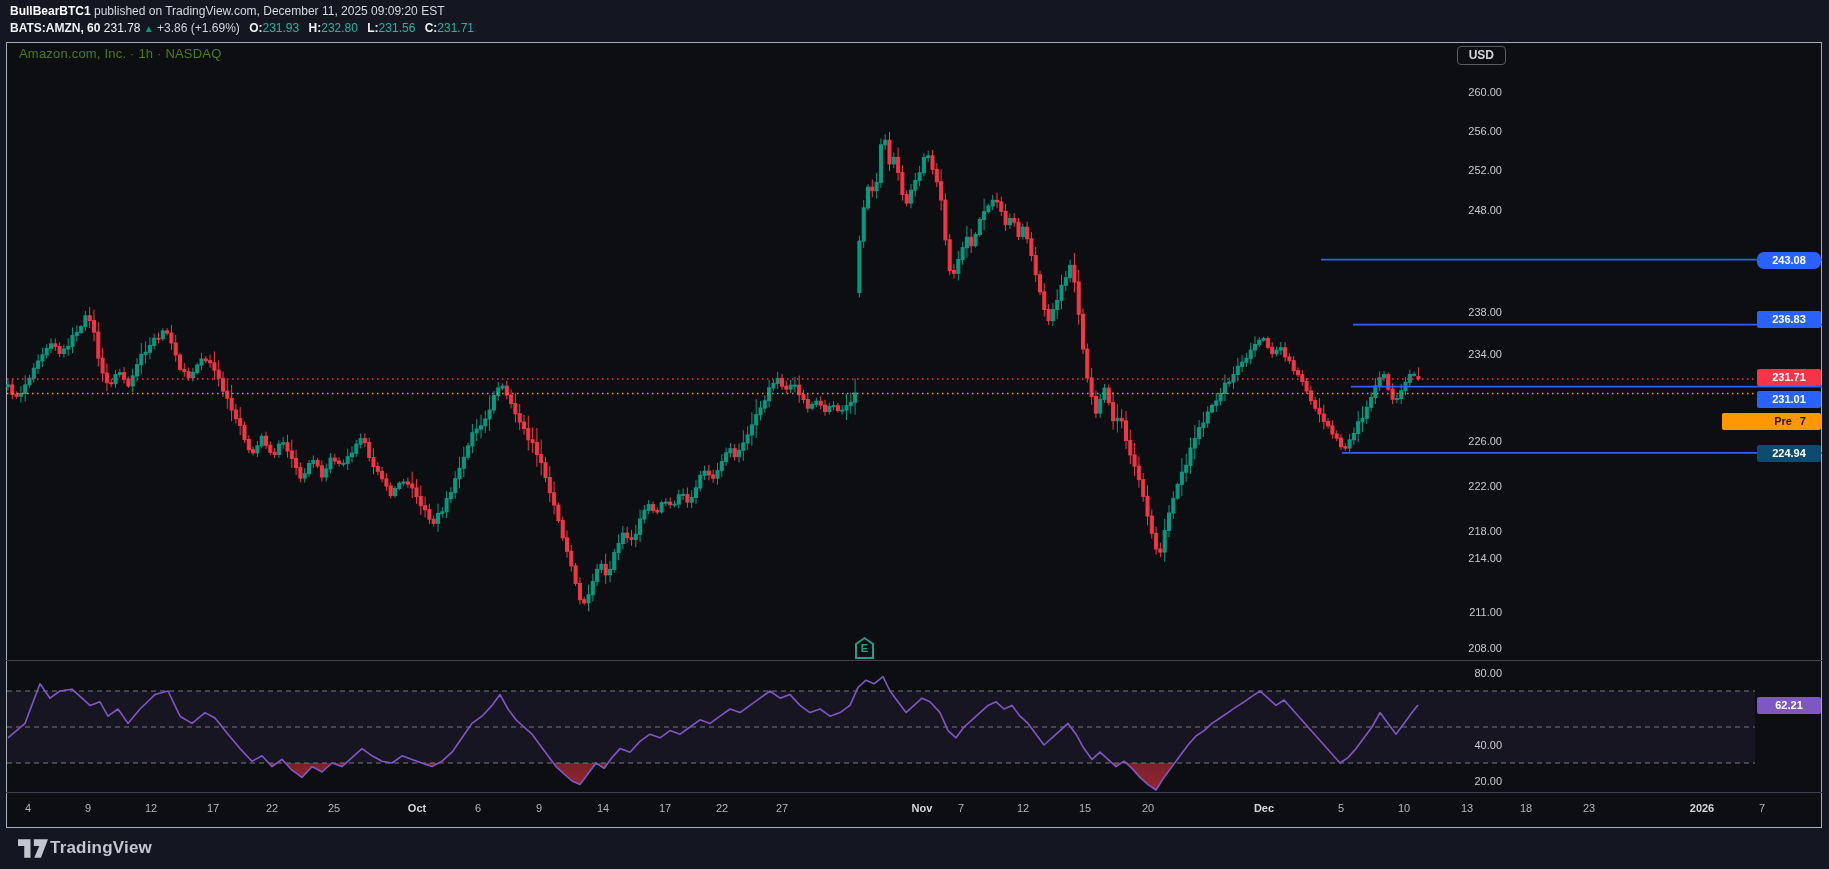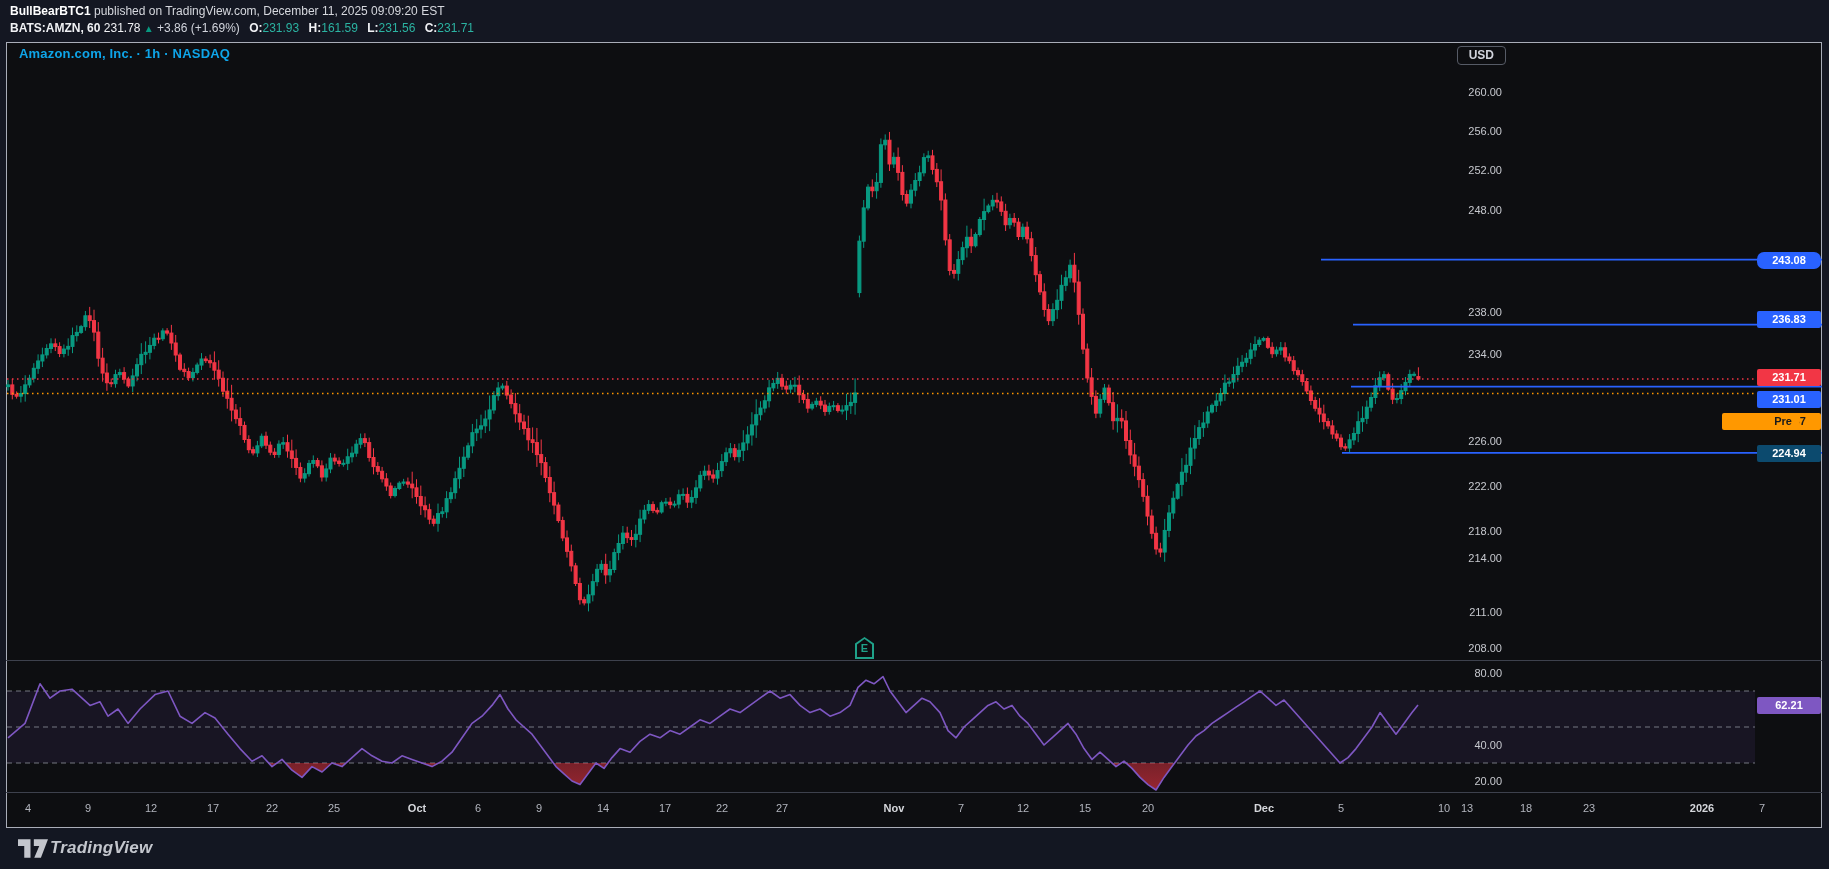--- a/index.html
+++ b/index.html
@@ -14,21 +14,21 @@
   .pub-line2 .sym{font-weight:700;color:#f0f1f4;}
   .pub-line2 .lastpx{color:#f0f1f4;}
   .pub-line2 .arrow{color:#089981;font-size:10px;}
   .pub-line2 .ohlc-k{font-weight:700;color:#f0f1f4;margin-left:6px;}
   .pub-line2 .ohlc-v{color:#2bb3a2;}
 
   
   #frame{position:absolute;left:6px;top:42px;width:1816px;height:786px;
     background:#0d0e11;border:1px solid #a9adb8;box-sizing:border-box;}
   #plot{position:absolute;left:0;top:0;}
-  .chart-title{position:absolute;left:19px;top:46px;font-size:13px;font-weight:700;color:#0ea5e9;letter-spacing:.2px;}
+  .chart-title{position:absolute;left:19px;top:46px;font-size:13px;font-weight:400;color:#4d7c0f;letter-spacing:.2px;}
   .usd-btn{position:absolute;right:13px;top:46px;padding:1px 11px 2px;font-size:12px;font-weight:700;color:#d1d4dc;
     border:1px solid #565b66;border-radius:4px;background:transparent;cursor:pointer;}
 
   
   .e-marker{position:absolute;left:855px;top:637px;width:19px;height:22px;}
   .e-marker .shape{position:absolute;inset:0;background:#1fa189;
     clip-path:polygon(50% 0,100% 30%,100% 100%,0 100%,0 30%);}
   .e-marker .inner{position:absolute;inset:2px;background:#0d0e11;
     clip-path:polygon(50% 0,100% 30%,100% 100%,0 100%,0 30%);}
   .e-marker .glyph{position:absolute;left:0;right:0;top:5px;text-align:center;
@@ -39,36 +39,36 @@
   .ttick{position:absolute;top:802px;transform:translateX(-50%);font-size:11px;color:#b2b5be;line-height:12px;}
   .ttick.b{font-weight:700;color:#d5d7dc;}
   .plabel{position:absolute;left:1757px;width:64px;height:17px;border-radius:2px;
     font-size:11px;font-weight:700;text-align:center;line-height:17px;color:#fff;}
   .pretag{position:absolute;left:1722px;width:32px;height:17px;border-radius:2px;background:#ff9800;
     color:#1b1b1b;font-size:11px;font-weight:700;text-align:center;line-height:17px;padding-left:45px;}
 
   
   .brand-bar{position:absolute;left:0;top:829px;width:1829px;height:40px;background:#131722;}
   .brand-logo{position:absolute;left:18px;top:9px;}
-  .brand-name{position:absolute;left:50px;top:9px;font-size:17px;font-weight:700;color:#c3c6cd;letter-spacing:.2px;font-style:italic;}
+  .brand-name{position:absolute;left:50px;top:9px;font-size:17px;font-weight:700;color:#c3c6cd;letter-spacing:.2px;}
 </style>
 </head>
 <body>
 
 <div id="stage">
 
   <div class="pub-header">
     <div class="pub-line1"><b>BullBearBTC1</b><span> published on TradingView.com, December 11, 2025 09:09:20 EST</span></div>
     <div class="pub-line2">
       <span class="sym">BATS:AMZN, 60</span>
       <span class="lastpx">231.78</span>
       <span class="arrow">▲</span>
       <span>+3.86 (+1.69%)</span>
       <span class="ohlc-k">O:</span><span class="ohlc-v">231.93</span>
-      <span class="ohlc-k">H:</span><span class="ohlc-v">161.59</span>
+      <span class="ohlc-k">H:</span><span class="ohlc-v">232.80</span>
       <span class="ohlc-k">L:</span><span class="ohlc-v">231.56</span>
       <span class="ohlc-k">C:</span><span class="ohlc-v">231.71</span>
     </div>
   </div>
 
   <div id="frame"></div>
   <svg id="plot" width="1829" height="869">
       <rect x="7" y="691" width="1748" height="72" fill="rgba(126,87,194,0.10)"></rect>
       <line x1="7" y1="691" x2="1755" y2="691" stroke="#868993" stroke-width="1" stroke-dasharray="5 4" opacity="0.85"></line>
       <line x1="7" y1="727" x2="1755" y2="727" stroke="#868993" stroke-width="1" stroke-dasharray="5 4" opacity="0.85"></line>
@@ -797,28 +797,28 @@
       <div class="ttick" style="left: 213px;">17</div>
       <div class="ttick" style="left: 272px;">22</div>
       <div class="ttick" style="left: 334px;">25</div>
       <div class="ttick b" style="left: 417px; text-align: center;">Oct</div>
       <div class="ttick" style="left: 478px;">6</div>
       <div class="ttick" style="left: 539px;">9</div>
       <div class="ttick" style="left: 603px;">14</div>
       <div class="ttick" style="left: 665px;">17</div>
       <div class="ttick" style="left: 722px;">22</div>
       <div class="ttick" style="left: 782px;">27</div>
-      <div class="ttick b" style="left: 894px;">Nov</div>
+      <div class="ttick b" style="left: 922px;">Nov</div>
       <div class="ttick" style="left: 961px;">7</div>
       <div class="ttick" style="left: 1023px;">12</div>
       <div class="ttick" style="left: 1085px;">15</div>
       <div class="ttick" style="left: 1148px;">20</div>
       <div class="ttick b" style="left: 1264px;">Dec</div>
       <div class="ttick" style="left: 1341px;">5</div>
-      <div class="ttick" style="left: 1444px;">10</div>
+      <div class="ttick" style="left: 1404px;">10</div>
       <div class="ttick" style="left: 1467px;">13</div>
       <div class="ttick" style="left: 1526px;">18</div>
       <div class="ttick" style="left: 1589px;">23</div>
       <div class="ttick b" style="left: 1702px;">2026</div>
       <div class="ttick" style="left: 1762px;">7</div>
     </div>
 
   <div class="brand-bar">
     <svg class="brand-logo" width="30" height="21" viewBox="0 0 36 24">
       <polygon points="0,1 15,1 15,23 7.5,23 7.5,9 0,9" fill="#c3c6cd"></polygon>

